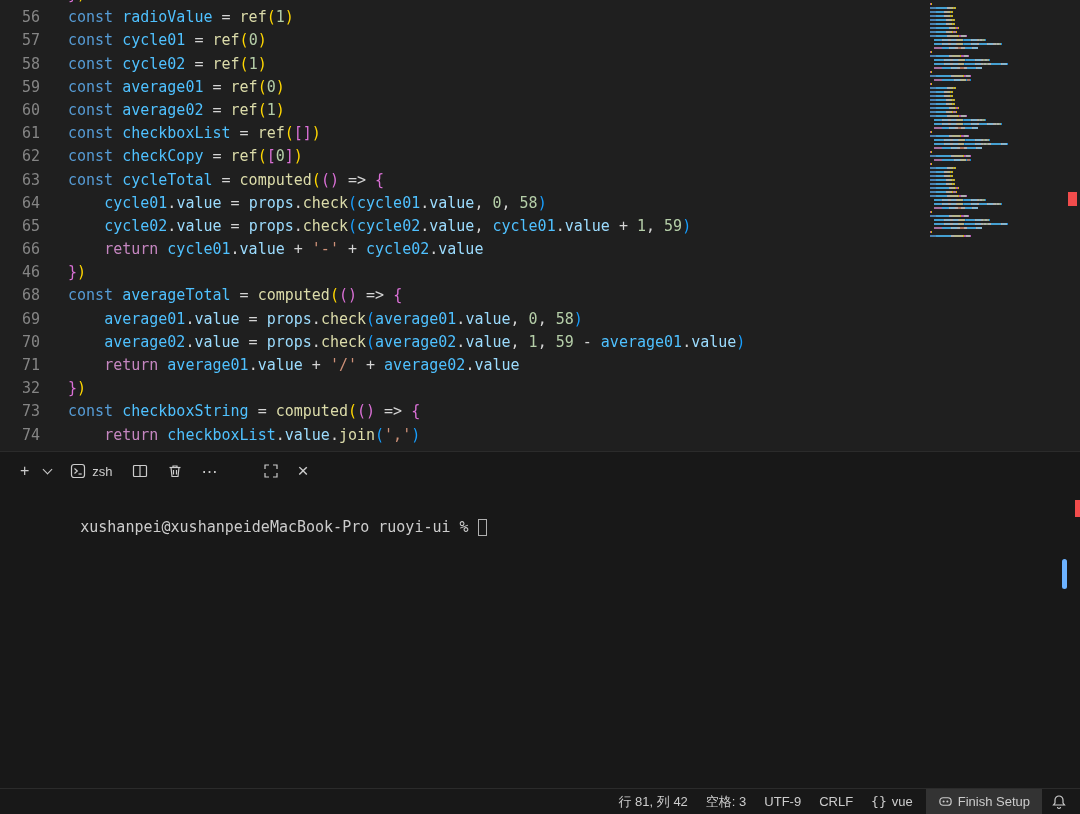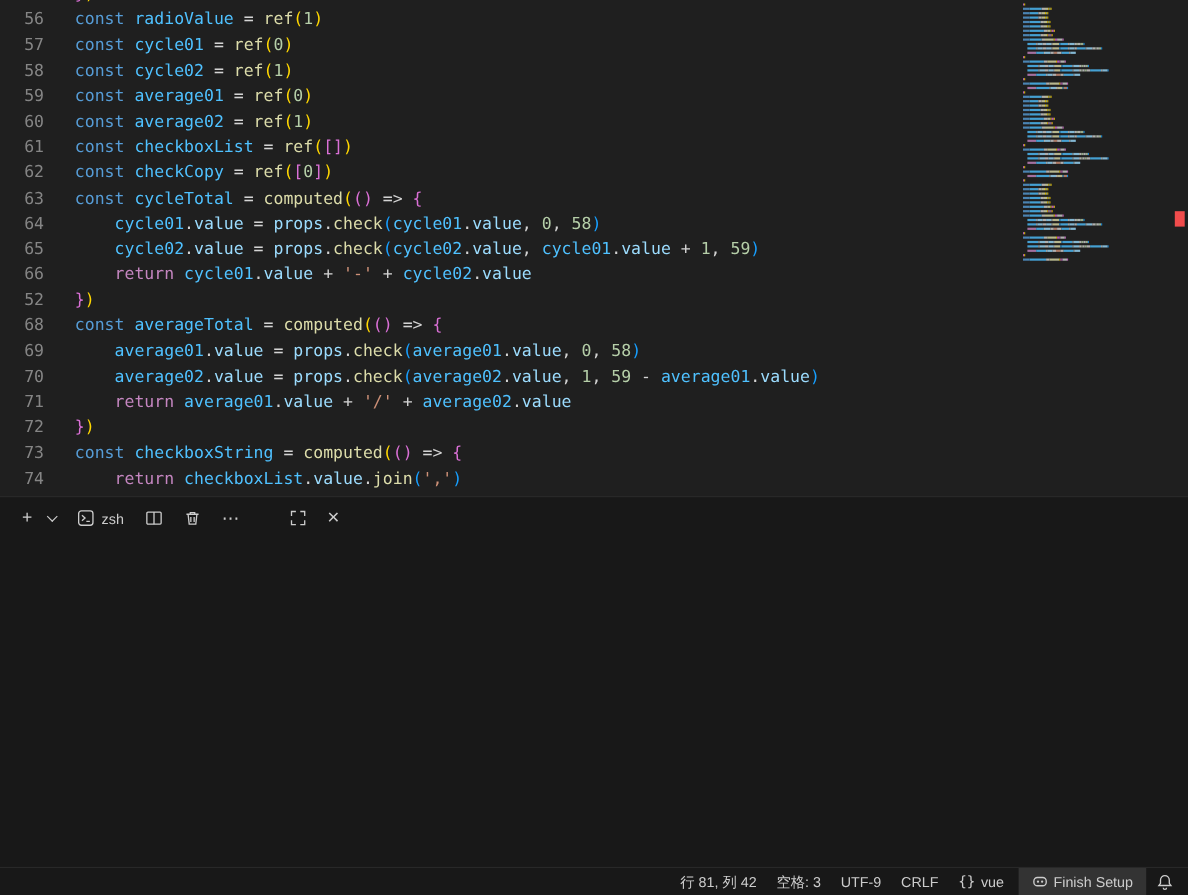--- a/index.html
+++ b/index.html
@@ -66,26 +66,26 @@
         <div class="cl"><span class="ln">57</span><span class="cd"><span style="color: rgb(86, 156, 214);">const </span><span style="color: rgb(79, 193, 255);">cycle01</span><span style="color: rgb(212, 212, 212);"> = </span><span style="color: rgb(220, 220, 170);">ref</span><span style="color: rgb(255, 215, 0);">(</span><span style="color: rgb(181, 206, 168);">0</span><span style="color: rgb(255, 215, 0);">)</span></span></div>
         <div class="cl"><span class="ln">58</span><span class="cd"><span style="color: rgb(86, 156, 214);">const </span><span style="color: rgb(79, 193, 255);">cycle02</span><span style="color: rgb(212, 212, 212);"> = </span><span style="color: rgb(220, 220, 170);">ref</span><span style="color: rgb(255, 215, 0);">(</span><span style="color: rgb(181, 206, 168);">1</span><span style="color: rgb(255, 215, 0);">)</span></span></div>
         <div class="cl"><span class="ln">59</span><span class="cd"><span style="color: rgb(86, 156, 214);">const </span><span style="color: rgb(79, 193, 255);">average01</span><span style="color: rgb(212, 212, 212);"> = </span><span style="color: rgb(220, 220, 170);">ref</span><span style="color: rgb(255, 215, 0);">(</span><span style="color: rgb(181, 206, 168);">0</span><span style="color: rgb(255, 215, 0);">)</span></span></div>
         <div class="cl"><span class="ln">60</span><span class="cd"><span style="color: rgb(86, 156, 214);">const </span><span style="color: rgb(79, 193, 255);">average02</span><span style="color: rgb(212, 212, 212);"> = </span><span style="color: rgb(220, 220, 170);">ref</span><span style="color: rgb(255, 215, 0);">(</span><span style="color: rgb(181, 206, 168);">1</span><span style="color: rgb(255, 215, 0);">)</span></span></div>
         <div class="cl"><span class="ln">61</span><span class="cd"><span style="color: rgb(86, 156, 214);">const </span><span style="color: rgb(79, 193, 255);">checkboxList</span><span style="color: rgb(212, 212, 212);"> = </span><span style="color: rgb(220, 220, 170);">ref</span><span style="color: rgb(255, 215, 0);">(</span><span style="color: rgb(218, 112, 214);">[]</span><span style="color: rgb(255, 215, 0);">)</span></span></div>
         <div class="cl"><span class="ln">62</span><span class="cd"><span style="color: rgb(86, 156, 214);">const </span><span style="color: rgb(79, 193, 255);">checkCopy</span><span style="color: rgb(212, 212, 212);"> = </span><span style="color: rgb(220, 220, 170);">ref</span><span style="color: rgb(255, 215, 0);">(</span><span style="color: rgb(218, 112, 214);">[</span><span style="color: rgb(181, 206, 168);">0</span><span style="color: rgb(218, 112, 214);">]</span><span style="color: rgb(255, 215, 0);">)</span></span></div>
         <div class="cl"><span class="ln">63</span><span class="cd"><span style="color: rgb(86, 156, 214);">const </span><span style="color: rgb(79, 193, 255);">cycleTotal</span><span style="color: rgb(212, 212, 212);"> = </span><span style="color: rgb(220, 220, 170);">computed</span><span style="color: rgb(255, 215, 0);">(</span><span style="color: rgb(218, 112, 214);">(</span><span style="color: rgb(218, 112, 214);">)</span><span style="color: rgb(212, 212, 212);"> =&gt; </span><span style="color: rgb(218, 112, 214);">{</span></span></div>
         <div class="cl"><span class="ln">64</span><span class="cd"><span style="color: rgb(212, 212, 212);">    </span><span style="color: rgb(79, 193, 255);">cycle01</span><span style="color: rgb(212, 212, 212);">.</span><span style="color: rgb(156, 220, 254);">value</span><span style="color: rgb(212, 212, 212);"> = </span><span style="color: rgb(156, 220, 254);">props</span><span style="color: rgb(212, 212, 212);">.</span><span style="color: rgb(220, 220, 170);">check</span><span style="color: rgb(23, 159, 255);">(</span><span style="color: rgb(79, 193, 255);">cycle01</span><span style="color: rgb(212, 212, 212);">.</span><span style="color: rgb(156, 220, 254);">value</span><span style="color: rgb(212, 212, 212);">, </span><span style="color: rgb(181, 206, 168);">0</span><span style="color: rgb(212, 212, 212);">, </span><span style="color: rgb(181, 206, 168);">58</span><span style="color: rgb(23, 159, 255);">)</span></span></div>
         <div class="cl"><span class="ln">65</span><span class="cd"><span style="color: rgb(212, 212, 212);">    </span><span style="color: rgb(79, 193, 255);">cycle02</span><span style="color: rgb(212, 212, 212);">.</span><span style="color: rgb(156, 220, 254);">value</span><span style="color: rgb(212, 212, 212);"> = </span><span style="color: rgb(156, 220, 254);">props</span><span style="color: rgb(212, 212, 212);">.</span><span style="color: rgb(220, 220, 170);">check</span><span style="color: rgb(23, 159, 255);">(</span><span style="color: rgb(79, 193, 255);">cycle02</span><span style="color: rgb(212, 212, 212);">.</span><span style="color: rgb(156, 220, 254);">value</span><span style="color: rgb(212, 212, 212);">, </span><span style="color: rgb(79, 193, 255);">cycle01</span><span style="color: rgb(212, 212, 212);">.</span><span style="color: rgb(156, 220, 254);">value</span><span style="color: rgb(212, 212, 212);"> + </span><span style="color: rgb(181, 206, 168);">1</span><span style="color: rgb(212, 212, 212);">, </span><span style="color: rgb(181, 206, 168);">59</span><span style="color: rgb(23, 159, 255);">)</span></span></div>
         <div class="cl"><span class="ln">66</span><span class="cd"><span style="color: rgb(212, 212, 212);">    </span><span style="color: rgb(197, 134, 192);">return </span><span style="color: rgb(79, 193, 255);">cycle01</span><span style="color: rgb(212, 212, 212);">.</span><span style="color: rgb(156, 220, 254);">value</span><span style="color: rgb(212, 212, 212);"> + </span><span style="color: rgb(206, 145, 120);">'-'</span><span style="color: rgb(212, 212, 212);"> + </span><span style="color: rgb(79, 193, 255);">cycle02</span><span style="color: rgb(212, 212, 212);">.</span><span style="color: rgb(156, 220, 254);">value</span></span></div>
-        <div class="cl"><span class="ln">52</span><span class="cd"><span style="color: rgb(218, 112, 214);">}</span><span style="color: rgb(255, 215, 0);">)</span></span></div>
+        <div class="cl"><span class="ln">46</span><span class="cd"><span style="color: rgb(218, 112, 214);">}</span><span style="color: rgb(255, 215, 0);">)</span></span></div>
         <div class="cl"><span class="ln">68</span><span class="cd"><span style="color: rgb(86, 156, 214);">const </span><span style="color: rgb(79, 193, 255);">averageTotal</span><span style="color: rgb(212, 212, 212);"> = </span><span style="color: rgb(220, 220, 170);">computed</span><span style="color: rgb(255, 215, 0);">(</span><span style="color: rgb(218, 112, 214);">(</span><span style="color: rgb(218, 112, 214);">)</span><span style="color: rgb(212, 212, 212);"> =&gt; </span><span style="color: rgb(218, 112, 214);">{</span></span></div>
         <div class="cl"><span class="ln">69</span><span class="cd"><span style="color: rgb(212, 212, 212);">    </span><span style="color: rgb(79, 193, 255);">average01</span><span style="color: rgb(212, 212, 212);">.</span><span style="color: rgb(156, 220, 254);">value</span><span style="color: rgb(212, 212, 212);"> = </span><span style="color: rgb(156, 220, 254);">props</span><span style="color: rgb(212, 212, 212);">.</span><span style="color: rgb(220, 220, 170);">check</span><span style="color: rgb(23, 159, 255);">(</span><span style="color: rgb(79, 193, 255);">average01</span><span style="color: rgb(212, 212, 212);">.</span><span style="color: rgb(156, 220, 254);">value</span><span style="color: rgb(212, 212, 212);">, </span><span style="color: rgb(181, 206, 168);">0</span><span style="color: rgb(212, 212, 212);">, </span><span style="color: rgb(181, 206, 168);">58</span><span style="color: rgb(23, 159, 255);">)</span></span></div>
         <div class="cl"><span class="ln">70</span><span class="cd"><span style="color: rgb(212, 212, 212);">    </span><span style="color: rgb(79, 193, 255);">average02</span><span style="color: rgb(212, 212, 212);">.</span><span style="color: rgb(156, 220, 254);">value</span><span style="color: rgb(212, 212, 212);"> = </span><span style="color: rgb(156, 220, 254);">props</span><span style="color: rgb(212, 212, 212);">.</span><span style="color: rgb(220, 220, 170);">check</span><span style="color: rgb(23, 159, 255);">(</span><span style="color: rgb(79, 193, 255);">average02</span><span style="color: rgb(212, 212, 212);">.</span><span style="color: rgb(156, 220, 254);">value</span><span style="color: rgb(212, 212, 212);">, </span><span style="color: rgb(181, 206, 168);">1</span><span style="color: rgb(212, 212, 212);">, </span><span style="color: rgb(181, 206, 168);">59</span><span style="color: rgb(212, 212, 212);"> - </span><span style="color: rgb(79, 193, 255);">average01</span><span style="color: rgb(212, 212, 212);">.</span><span style="color: rgb(156, 220, 254);">value</span><span style="color: rgb(23, 159, 255);">)</span></span></div>
         <div class="cl"><span class="ln">71</span><span class="cd"><span style="color: rgb(212, 212, 212);">    </span><span style="color: rgb(197, 134, 192);">return </span><span style="color: rgb(79, 193, 255);">average01</span><span style="color: rgb(212, 212, 212);">.</span><span style="color: rgb(156, 220, 254);">value</span><span style="color: rgb(212, 212, 212);"> + </span><span style="color: rgb(206, 145, 120);">'/'</span><span style="color: rgb(212, 212, 212);"> + </span><span style="color: rgb(79, 193, 255);">average02</span><span style="color: rgb(212, 212, 212);">.</span><span style="color: rgb(156, 220, 254);">value</span></span></div>
-        <div class="cl"><span class="ln">72</span><span class="cd"><span style="color: rgb(218, 112, 214);">}</span><span style="color: rgb(255, 215, 0);">)</span></span></div>
+        <div class="cl"><span class="ln">32</span><span class="cd"><span style="color: rgb(218, 112, 214);">}</span><span style="color: rgb(255, 215, 0);">)</span></span></div>
         <div class="cl"><span class="ln">73</span><span class="cd"><span style="color: rgb(86, 156, 214);">const </span><span style="color: rgb(79, 193, 255);">checkboxString</span><span style="color: rgb(212, 212, 212);"> = </span><span style="color: rgb(220, 220, 170);">computed</span><span style="color: rgb(255, 215, 0);">(</span><span style="color: rgb(218, 112, 214);">(</span><span style="color: rgb(218, 112, 214);">)</span><span style="color: rgb(212, 212, 212);"> =&gt; </span><span style="color: rgb(218, 112, 214);">{</span></span></div>
         <div class="cl"><span class="ln">74</span><span class="cd"><span style="color: rgb(212, 212, 212);">    </span><span style="color: rgb(197, 134, 192);">return </span><span style="color: rgb(79, 193, 255);">checkboxList</span><span style="color: rgb(212, 212, 212);">.</span><span style="color: rgb(156, 220, 254);">value</span><span style="color: rgb(212, 212, 212);">.</span><span style="color: rgb(220, 220, 170);">join</span><span style="color: rgb(23, 159, 255);">(</span><span style="color: rgb(206, 145, 120);">','</span><span style="color: rgb(23, 159, 255);">)</span></span></div>
       </div>
     <div class="minimap" id="minimap">
         <div class="mrow">
           <span style="width: 1.05px; background: rgb(218, 112, 214);"></span>
           <span style="width: 1.05px; background: rgb(255, 215, 0);"></span>
         </div>
         <div class="mrow">
           <span style="width: 6.3px; background: rgb(86, 156, 214);"></span>
@@ -810,20 +810,27 @@
           <svg width="16" height="16" viewBox="0 0 16 16" fill="none" stroke="#cccccc" stroke-width="1.2">
             <path d="M2 6V2h4M10 2h4v4M14 10v4h-4M6 14H2v-4"></path>
           </svg>
         </button>
         <button class="pa">
           <span style="font-size:19px">×</span>
         </button>
       </div>
     </div>
 
+    <div class="terminal">
+      <div class="tline">
+        <span>xushanpei@xushanpeideMacBook-Pro ruoyi-ui %</span><span class="tcursor"></span>
+      </div>
+      <div class="term-mark"></div>
+      <div class="term-thumb"></div>
+    </div>
   </div>
 
   <div class="statusbar">
     <div class="sb-spacer"></div>
 
 
     <div class="sb-item">
       <span>行 81, 列 42</span>
     </div>
 

